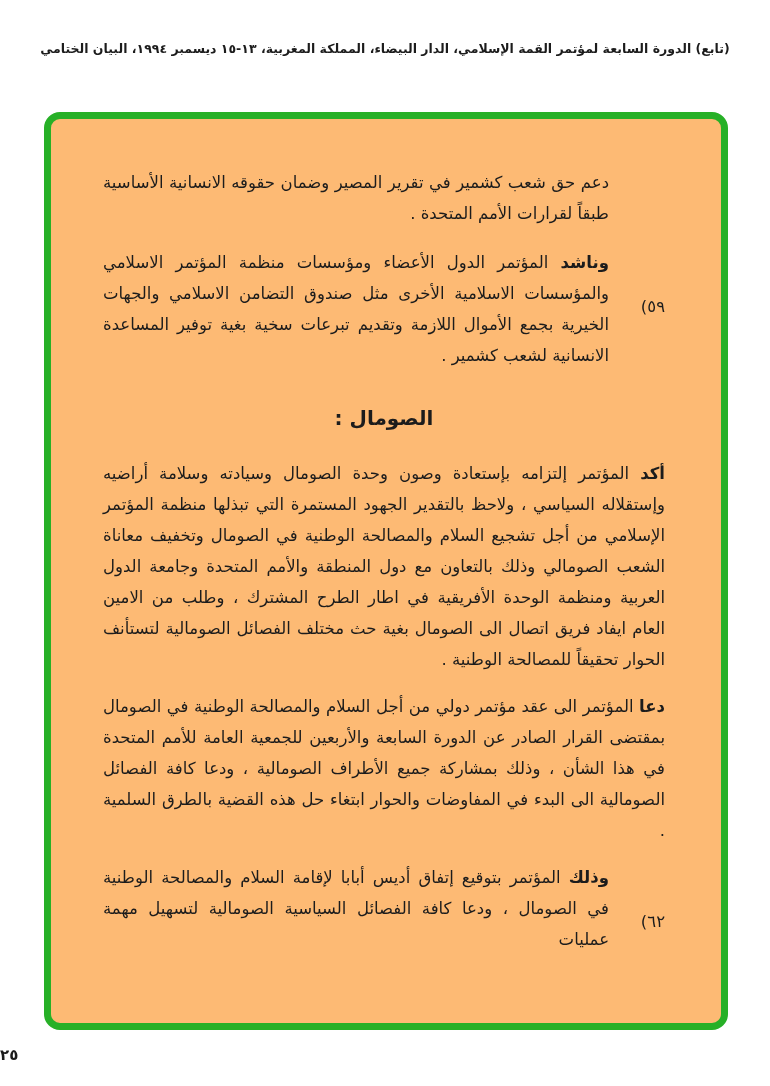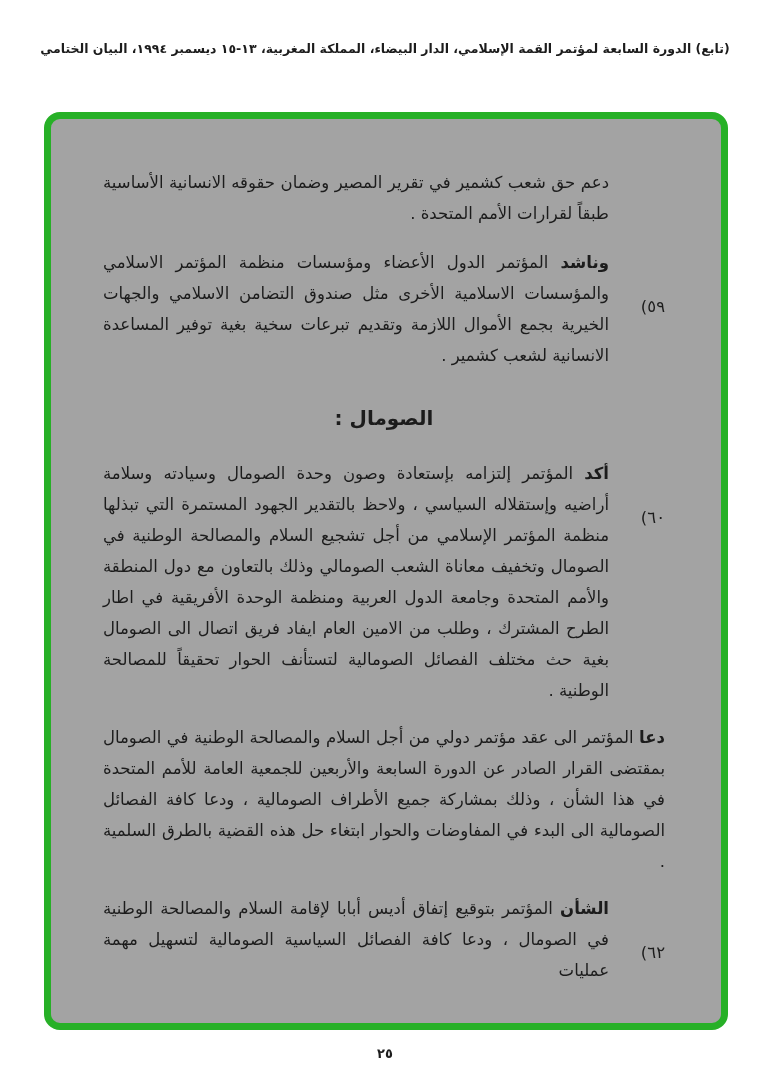--- a/index.html
+++ b/index.html
@@ -41,21 +41,21 @@
   
   .frame {
     position: absolute;
     left: 44px;
     top: 112px;
     width: 684px;
     height: 918px;
     box-sizing: border-box;
     border: 7px solid #27b027;
     border-radius: 16px;
-    background: #a3a3a3;
+    background: #fdba74;
   }
 
   
   .doc-body {
     direction: rtl;
     padding: 48px 56px 0 52px;
     font-size: 16.5px;
     line-height: 31px;
   }
   .intro {
@@ -89,23 +89,23 @@
     margin: 32px 0 24px 0;
     font-size: 20px;
   }
 
   
   .page-number {
     position: absolute;
     top: 1046px;
     left: 0;
     width: 100%;
-    text-align: center;
+    text-align: left;
     font-weight: bold;
-    font-size: 13px;
+    font-size: 15px;
   }
 </style>
 </head>
 <body>
 
 <div class="doc-header">
   <div class="h1">(تابع) الدورة السابعة لمؤتمر القمة الإسلامي، الدار البيضاء، المملكة المغربية، ١٣-١٥ ديسمبر ١٩٩٤، البيان الختامي</div>
 </div>
 
 <div class="frame">
@@ -114,29 +114,28 @@
     <p class="intro">دعم حق شعب كشمير في تقرير المصير وضمان حقوقه الانسانية الأساسية طبقاً لقرارات الأمم المتحدة .</p>
 
     <div class="item">
       <div class="num">(٥٩</div>
       <p class="txt"><span class="lead">وناشد</span> <span>المؤتمر الدول الأعضاء ومؤسسات منظمة المؤتمر الاسلامي والمؤسسات الاسلامية الأخرى مثل صندوق التضامن الاسلامي والجهات الخيرية بجمع الأموال اللازمة وتقديم تبرعات سخية بغية توفير المساعدة الانسانية لشعب كشمير .</span></p>
     </div>
 
     <div class="section-heading">الصومال :</div>
 
     <div class="item">
-      <div class="num">(٦٠</div>
       <p class="txt"><span class="lead">أكد</span> <span>المؤتمر إلتزامه بإستعادة وصون وحدة الصومال وسيادته وسلامة أراضيه وإستقلاله السياسي ، ولاحظ بالتقدير الجهود المستمرة التي تبذلها منظمة المؤتمر الإسلامي من أجل تشجيع السلام والمصالحة الوطنية في الصومال وتخفيف معاناة الشعب الصومالي وذلك بالتعاون مع دول المنطقة والأمم المتحدة وجامعة الدول العربية ومنظمة الوحدة الأفريقية في اطار الطرح المشترك ، وطلب من الامين العام ايفاد فريق اتصال الى الصومال بغية حث مختلف الفصائل الصومالية لتستأنف الحوار تحقيقاً للمصالحة الوطنية .</span></p>
     </div>
 
     <div class="item">
       <p class="txt"><span class="lead">دعا</span> <span>المؤتمر الى عقد مؤتمر دولي من أجل السلام والمصالحة الوطنية في الصومال بمقتضى القرار الصادر عن الدورة السابعة والأربعين للجمعية العامة للأمم المتحدة في هذا الشأن ، وذلك بمشاركة جميع الأطراف الصومالية ، ودعا كافة الفصائل الصومالية الى البدء في المفاوضات والحوار ابتغاء حل هذه القضية بالطرق السلمية .</span></p>
     </div>
 
     <div class="item">
       <div class="num">(٦٢</div>
-      <p class="txt"><span class="lead">الشأن</span> <span>المؤتمر بتوقيع إتفاق أديس أبابا لإقامة السلام والمصالحة الوطنية في الصومال ، ودعا كافة الفصائل السياسية الصومالية لتسهيل مهمة عمليات</span></p>
+      <p class="txt"><span class="lead">وذلك</span> <span>المؤتمر بتوقيع إتفاق أديس أبابا لإقامة السلام والمصالحة الوطنية في الصومال ، ودعا كافة الفصائل السياسية الصومالية لتسهيل مهمة عمليات</span></p>
     </div>
 
   </div>
 </div>
 
 <div class="page-number">٢٥</div>
 
 </body></html>

